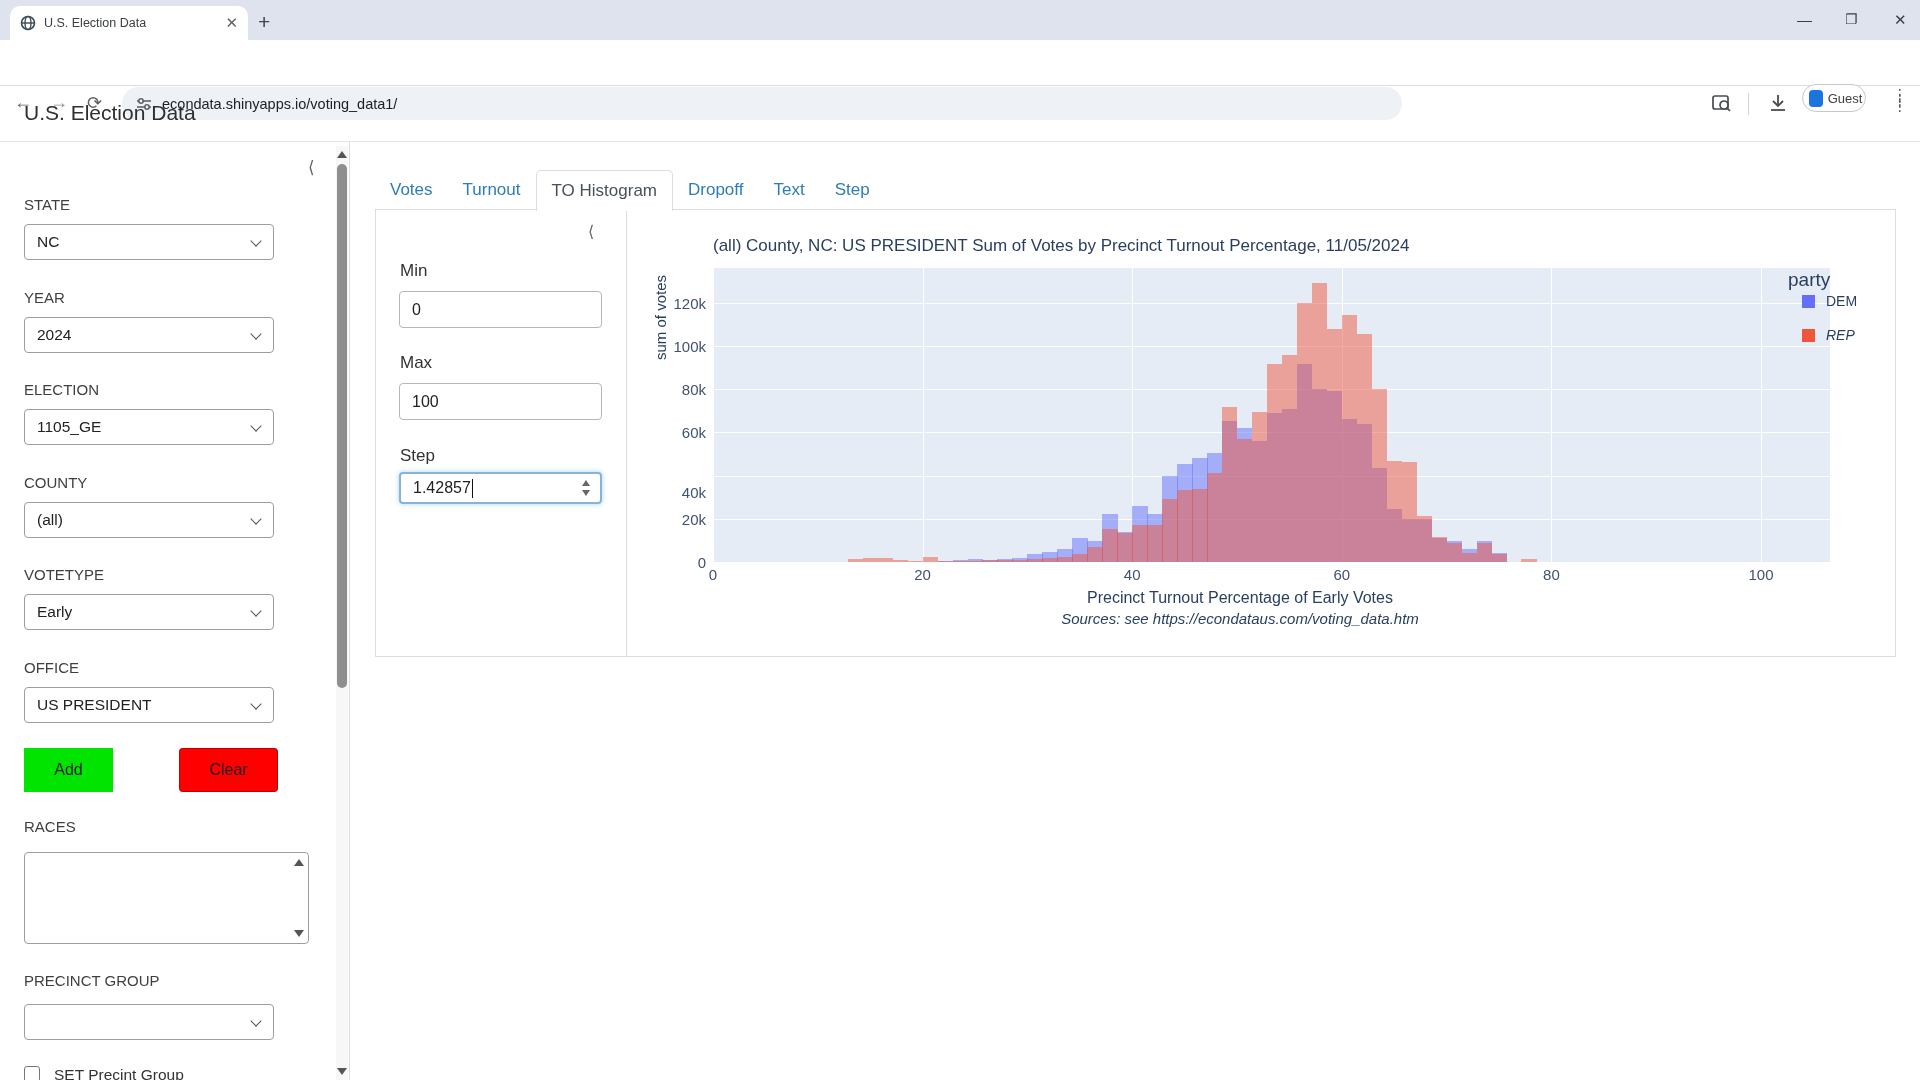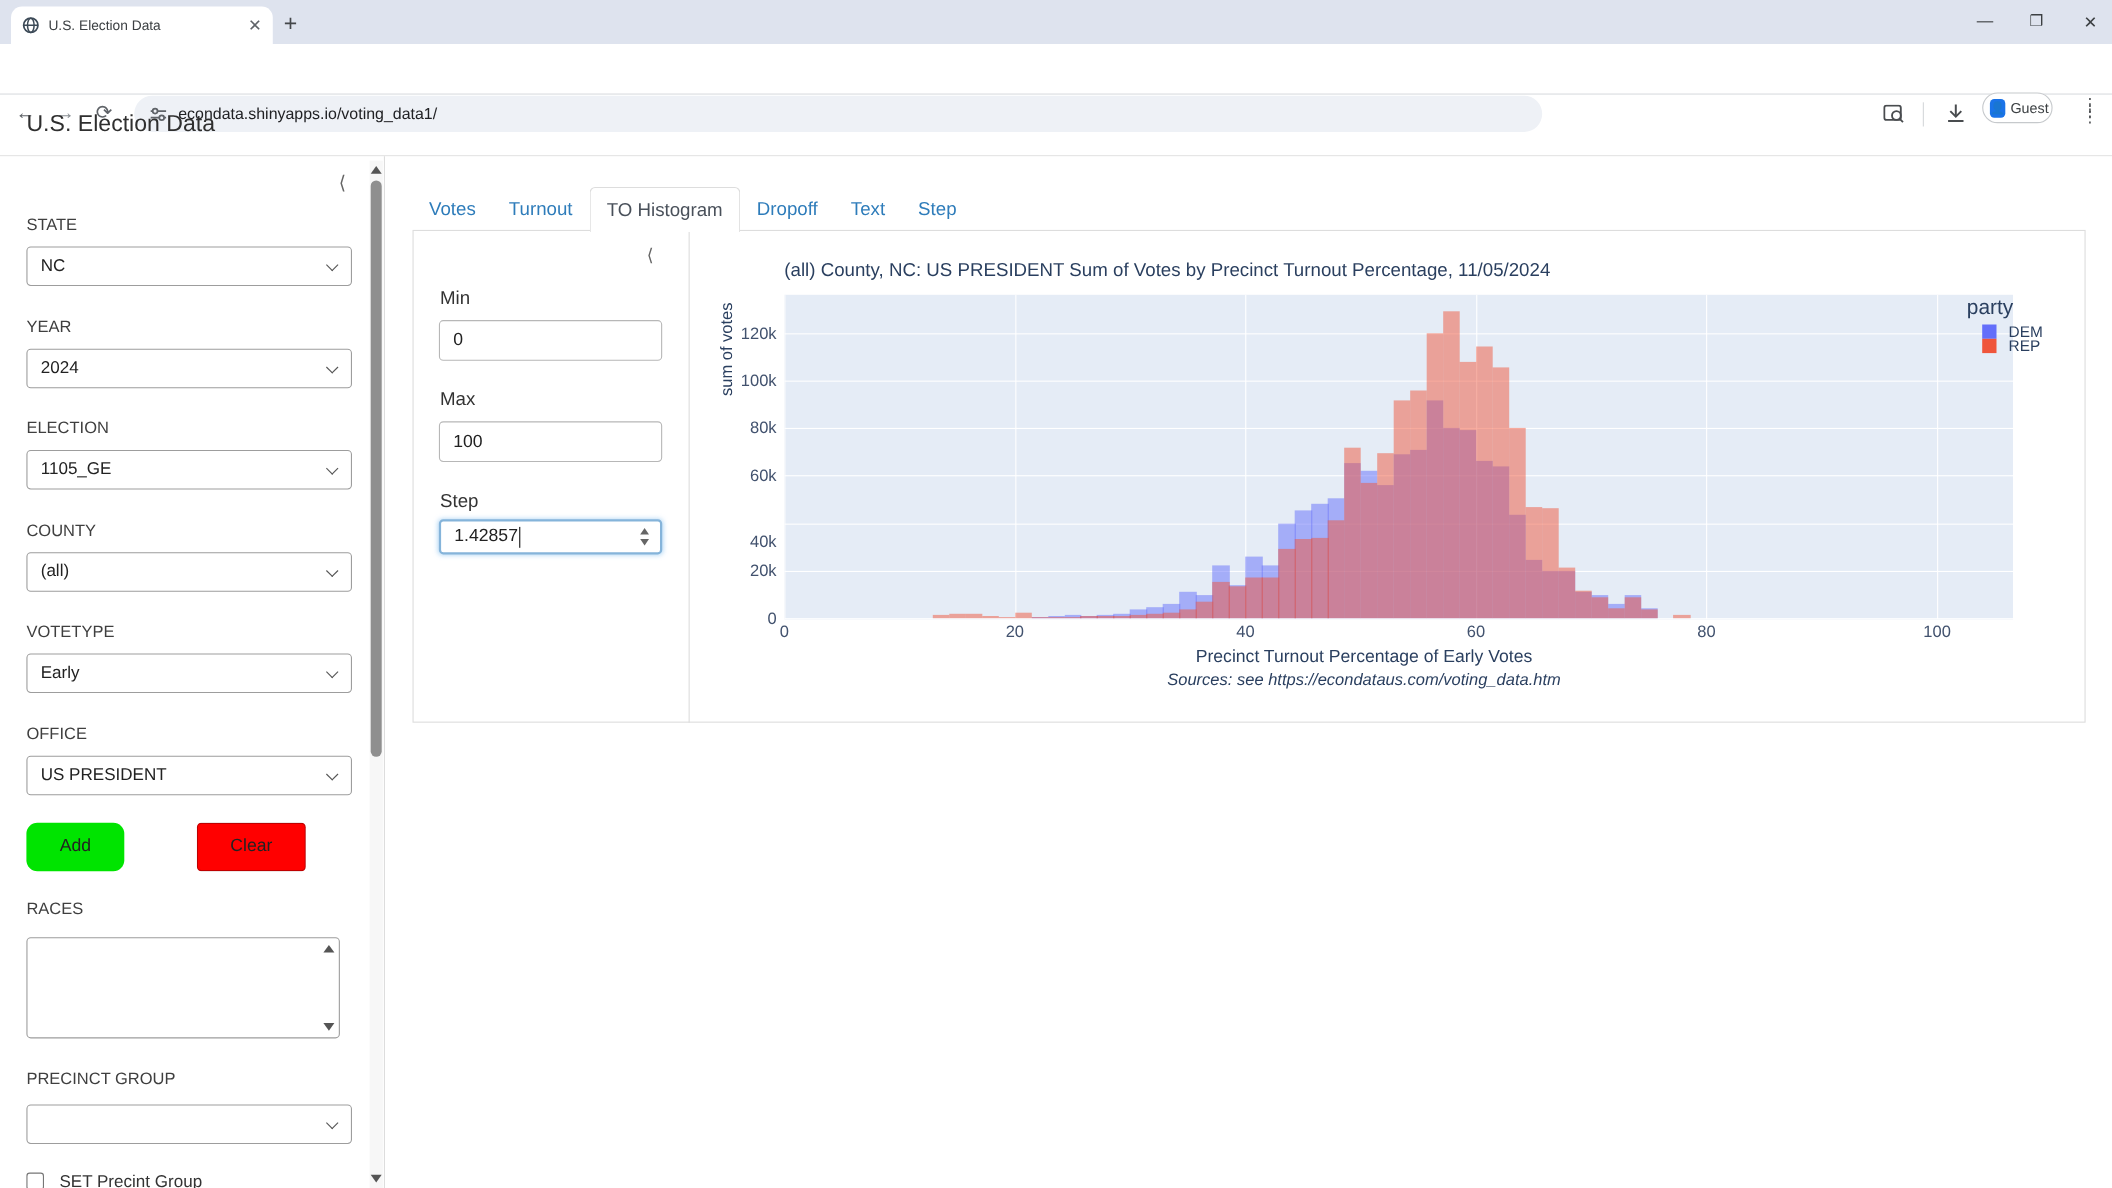--- a/index.html
+++ b/index.html
@@ -23,27 +23,27 @@
     display:flex; align-items:center; padding:0 6px; background:#fff; }
   #guest-label { font-size:13px; color:#3c4043; margin-left:5px; }
   .avatar-sq { width:17px; height:17px; background:#1a73e8; border-radius:4px; color:#fff; font-size:11px;
     display:flex; align-items:center; justify-content:center; }
   
   #app-header-line { left:0; top:141px; width:1920px; height:1px; background:#e4e4e4; }
   #page-title { left:24px; top:101px; font-size:21px; color:#2f2f2f; }
   
   #sidebar-divider { left:349px; top:142px; width:1px; height:938px; background:#ddd; }
   .fld-label { left:24px; font-size:15px; color:#3f3f3f; }
-  .selbox { left:24px; width:296px; height:36px; border:1px solid #9d9d9d; border-radius:4px;
+  .selbox { left:24px; width:250px; height:36px; border:1px solid #9d9d9d; border-radius:4px;
     background:#fff; font-size:15.5px; color:#222; display:flex; align-items:center; padding:0 12px; }
   .chev { position:absolute; right:13px; top:12px; width:8px; height:8px;
     border-right:1.8px solid #555; border-bottom:1.8px solid #555; transform:rotate(45deg); }
   .btn { height:44px; border-radius:4px; font-size:16px; color:#222; display:flex;
     align-items:center; justify-content:center; border:1px solid rgba(0,0,0,.25); }
-  #add-btn { left:24px; top:748px; width:89px; background:#00e400;border-radius:10px; }
+  #add-btn { left:24px; top:748px; width:89px; background:#00e400; }
   #clear-btn { left:179px; top:748px; width:99px; background:#ff0000; }
   #races-box { left:24px; top:852px; width:285px; height:92px; border:1px solid #9d9d9d; border-radius:4px; background:#fff; }
   .tri-up { width:0; height:0; border-left:5px solid transparent; border-right:5px solid transparent; border-bottom:7px solid #555; }
   .tri-dn { width:0; height:0; border-left:5px solid transparent; border-right:5px solid transparent; border-top:7px solid #555; }
   #sb-scroll { left:336px; top:146px; width:12px; height:934px; background:#f7f7f7; }
   #sb-thumb { left:337px; top:164px; width:10px; height:524px; background:#8f8f8f; border-radius:5px; }
   #precinct-check { left:24px; top:1066px; width:16px; height:16px; border:1.5px solid #767676; border-radius:3px; background:#fff; }
   #precinct-check-label { left:54px; top:1066px; font-size:15.5px; color:#333; }
   .collapse-chev { font-size:17px; color:#666; }
   
@@ -336,17 +336,17 @@
   </div>
 <div class="abs" id="ylab">sum of votes</div>
 <div class="abs" id="xlab">Precinct Turnout Percentage of Early Votes</div>
 <div class="abs" id="sources">Sources: see https://econdataus.com/voting_data.htm</div>
 <div class="abs" id="legend-title">party</div>
 <div id="legend-rows">
     <div class="leg-row" style="top: 293px;">
       <span class="leg-swatch" style="background:#636EFA"></span>
       <span class="leg-text">DEM</span>
     </div>
-    <div class="leg-row" style="top: 306px;">
+    <div class="leg-row" style="top: 327px; font-style: italic;">
       <span class="leg-swatch" style="background:#EF553B"></span>
       <span class="leg-text">REP</span>
     </div>
   </div>
 
 </body></html>

